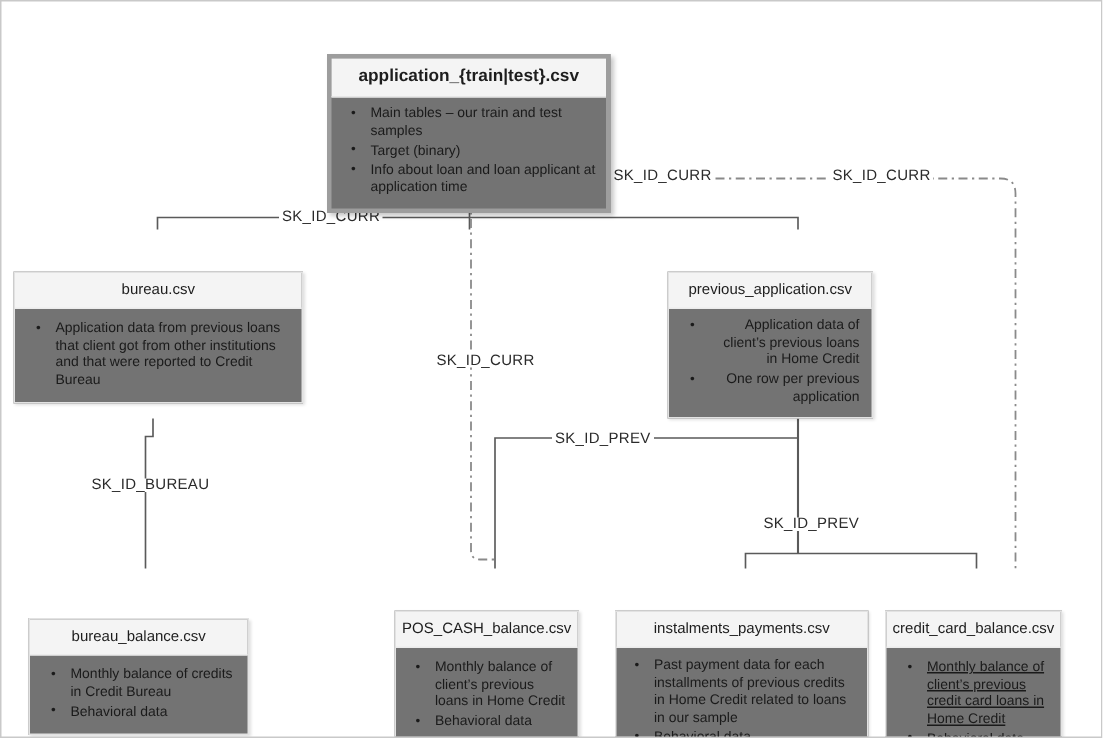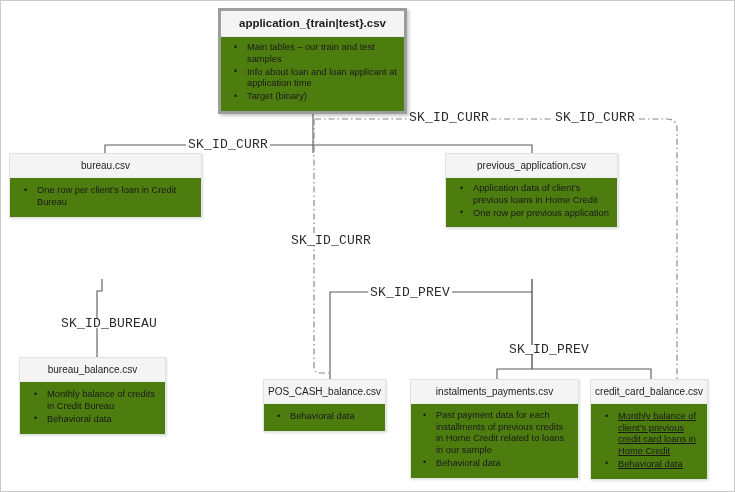--- a/index.html
+++ b/index.html
@@ -22,36 +22,37 @@
   #edges {
     position: absolute;
     left: 0;
     top: 0;
     width: 735px;
     height: 492px;
     pointer-events: none;
   }
   .edge-label {
     position: absolute;
-    font-family: Liberation Mono, monospace;
-    font-size: 13px;
+    font-family: Liberation Sans, sans-serif;
+    font-size: 10px;
     letter-spacing: 0.2px;
     color: #2b2b2b;
     background: #ffffff;
     padding: 0 2px;
     white-space: nowrap;
     line-height: 9px;
   }
   .node {
     position: absolute;
     box-sizing: border-box;
-    background: #4d7c0f;
+    background: #737373;
     border: 1px solid #e2e2e2;
     box-shadow: 1px 1px 2px rgba(0,0,0,0.13);
     z-index: 3;
+    margin-top: 28px;
   }
   .node .title {
     box-sizing: border-box;
     background: #f4f4f4;
     border-bottom: 1px solid #ececec;
     text-align: center;
     font-size: 10px;
     color: #1d1d1d;
     padding: 5px 4px 5px 4px;
     line-height: 13px;
@@ -89,28 +90,28 @@
     font-weight: bold;
     font-size: 11.5px;
     background: #f4f4f4;
     border-bottom: 1px solid #e6e6e6;
     padding: 6px 4px 6px 4px;
   }
   #node-application ul { padding: 5px 3px 7px 26px; }
   #node-application li { font-size: 9.3px; }
 
   #node-bureau      { left: 8px;   top: 152px; width: 193px; }
-  #node-previous    { left: 444px; top: 152px; width: 173px; }
-  #node-bureau-bal  { left: 18px;  top: 356px; width: 147px; }
+  #node-previous    { left: 444px; top: 152px; width: 137px; }
+  #node-bureau-bal  { left: 18px;  top: 383px; width: 147px; }
   #node-pos-cash    { left: 262px; top: 378px; width: 123px; }
   #node-instalments { left: 409px; top: 378px; width: 169px; }
   #node-credit-card { left: 589px; top: 378px; width: 118px; }
 
   #node-bureau ul       { padding: 7px 8px 7px 27px; }
-  #node-previous ul     { padding: 5px 8px 6px 27px; }
+  #node-previous ul     { padding: 5px 8px 6px 27px; text-align: right; }
   #node-bureau-bal ul   { padding: 7px 6px 7px 27px; }
   #node-pos-cash ul     { padding: 7px 6px 7px 26px; }
   #node-instalments ul  { padding: 6px 6px 7px 25px; }
   #node-credit-card ul  { padding: 7px 6px 7px 27px; text-decoration: underline; }
 </style>
 </head>
 <body>
 
 <div id="canvas">
 
@@ -148,29 +149,29 @@
   <div class="edge-label" style="left:58px; top:318px;">SK_ID_BUREAU</div>
 
   <div class="edge-label" style="left:367px; top:287px;">SK_ID_PREV</div>
 
   <div class="edge-label" style="left:506px; top:344px;">SK_ID_PREV</div>
 
   <div class="node" id="node-application">
     <div class="title">application_{train|test}.csv</div>
     <ul>
       <li>Main tables – our train and test samples</li>
+      <li>Target (binary)</li>
       <li>Info about loan and loan applicant at application time</li>
-      <li>Target (binary)</li>
     </ul>
   </div>
 
   <div class="node" id="node-bureau">
     <div class="title">bureau.csv</div>
     <ul>
-      <li>One row per client’s loan in Credit Bureau</li>
+      <li>Application data from previous loans that client got from other institutions and that were reported to Credit Bureau</li>
     </ul>
   </div>
 
   <div class="node" id="node-previous">
     <div class="title">previous_application.csv</div>
     <ul>
       <li>Application data of client’s previous loans in Home Credit</li>
       <li>One row per previous application</li>
     </ul>
   </div>
@@ -179,20 +180,21 @@
     <div class="title">bureau_balance.csv</div>
     <ul>
       <li>Monthly balance of credits in Credit Bureau</li>
       <li>Behavioral data</li>
     </ul>
   </div>
 
   <div class="node" id="node-pos-cash">
     <div class="title">POS_CASH_balance.csv</div>
     <ul>
+      <li>Monthly balance of client’s previous loans in Home Credit</li>
       <li>Behavioral data</li>
     </ul>
   </div>
 
   <div class="node" id="node-instalments">
     <div class="title">instalments_payments.csv</div>
     <ul>
       <li>Past payment data for each installments of previous credits in Home Credit related to loans in our sample</li>
       <li>Behavioral data</li>
     </ul>

